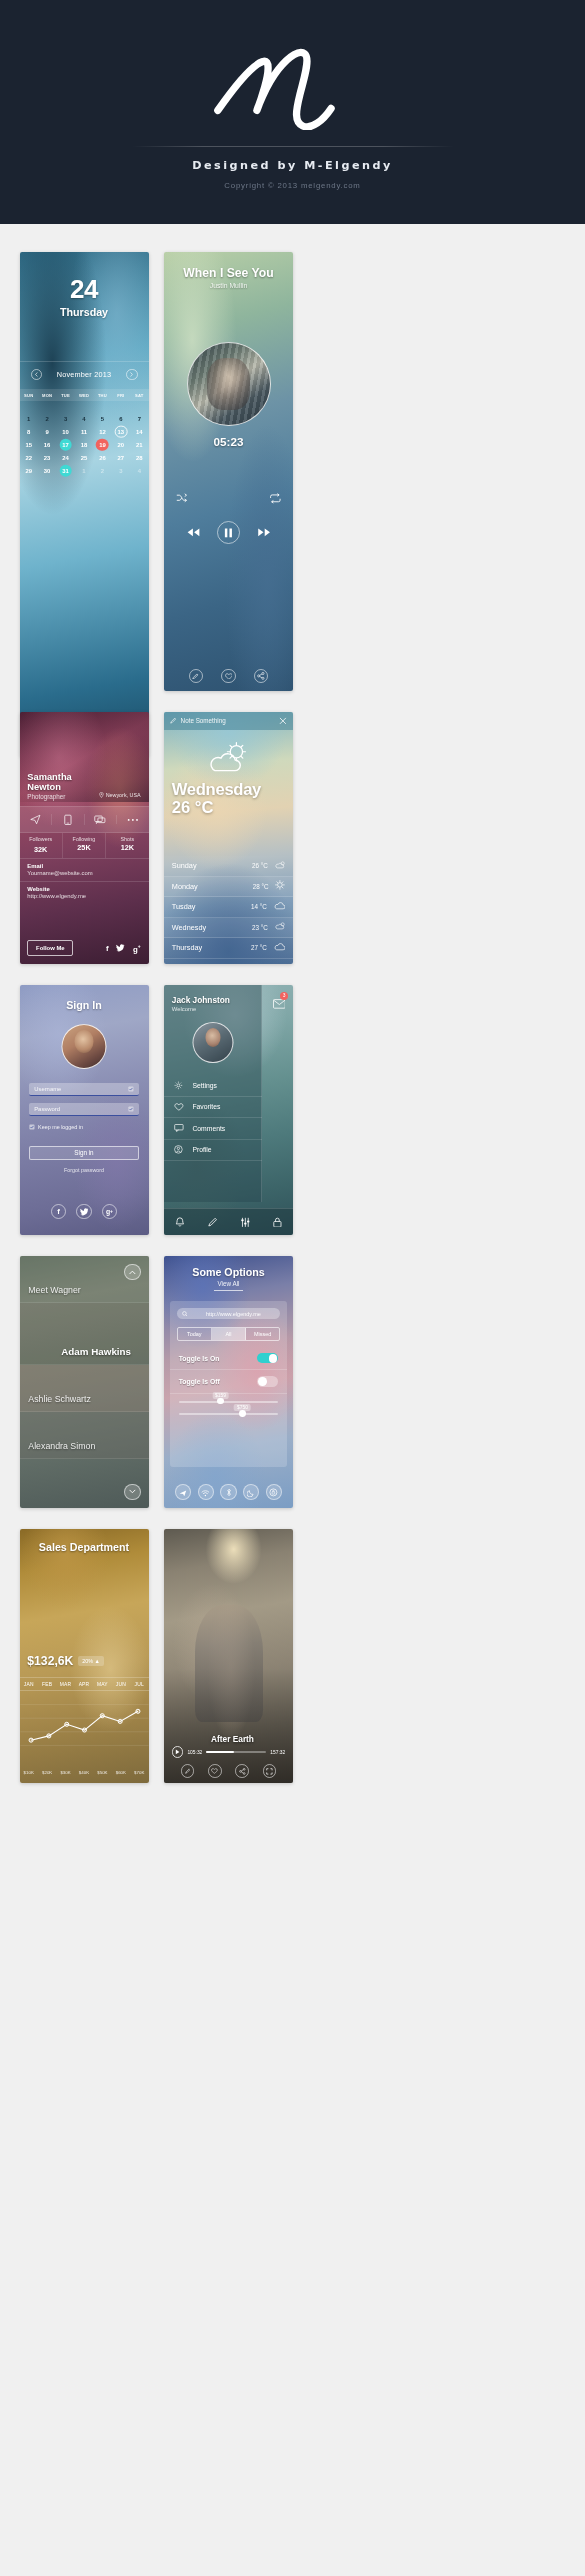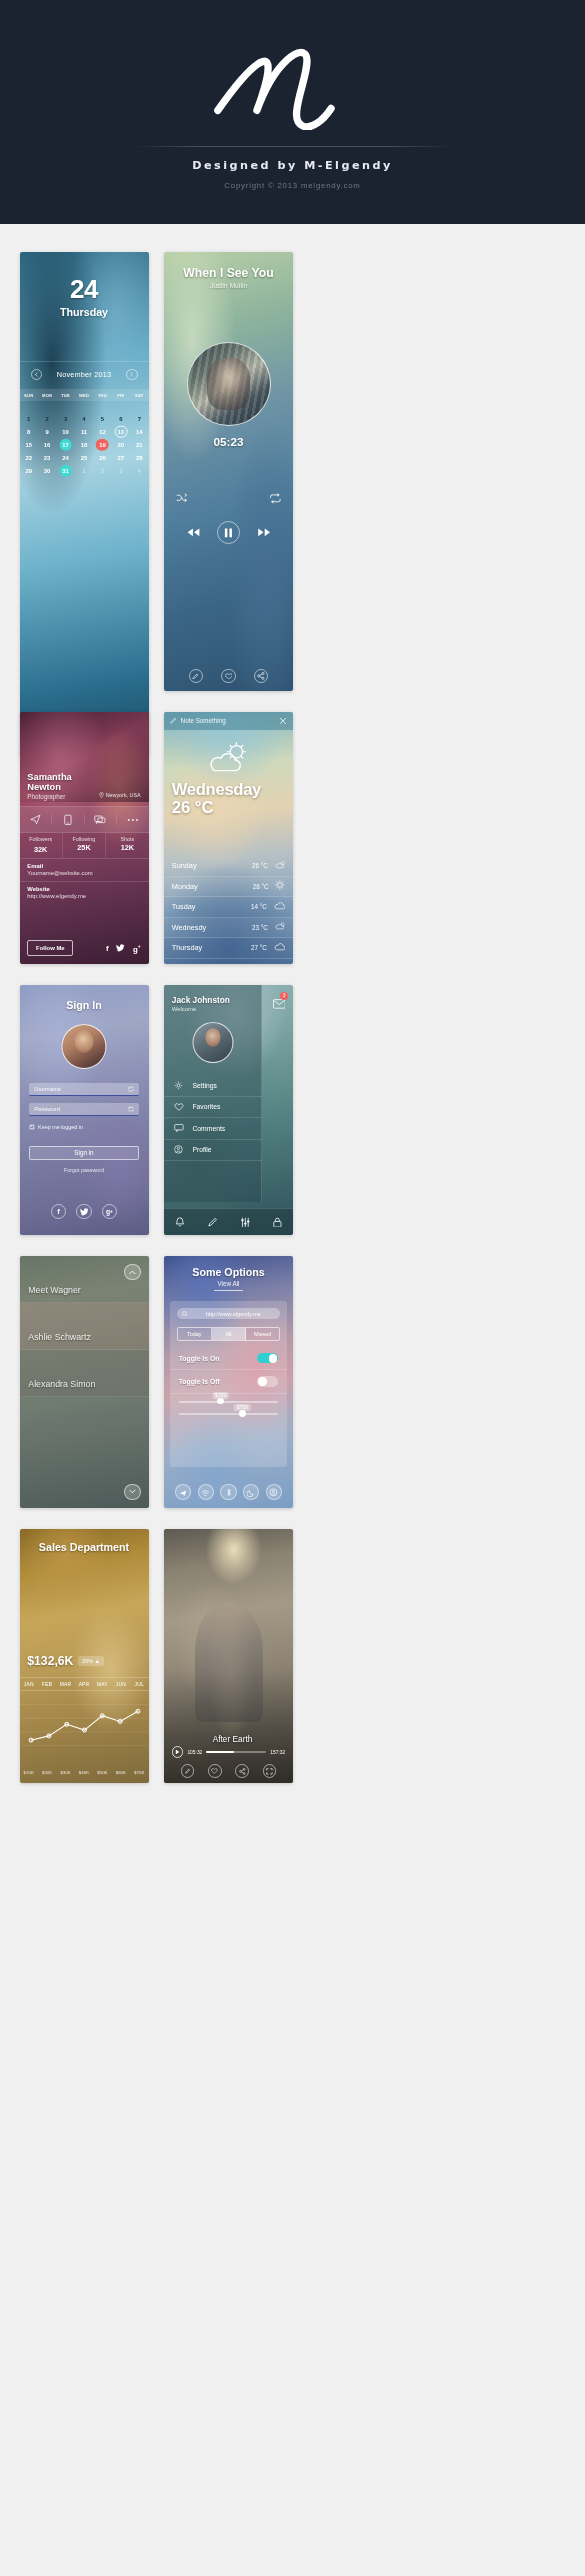--- a/index.html
+++ b/index.html
@@ -616,20 +616,23 @@
       <path d="M3.2 5.4V3.6a2.3 2.3 0 014.6 0v1.8" fill="none" stroke="#fff" stroke-width="1"></path>
       </svg>
   </div>
 </div>
 
 <div class="scr bg-list" style="left:19.5px; top:1256px; width:129px; height:252px;">
   <div id="list-items" style="position:absolute; inset:0;">
       <div style="position: relative; height: 47px; display: flex; align-items: flex-end; padding: 0px 8.8px 6.8px; background: rgba(95, 110, 95, 0.35); border-bottom: 1px solid rgba(255, 255, 255, 0.1);">
         <div style="font-size: 8.8px; font-weight: normal; text-shadow: rgba(0, 0, 0, 0.5) 0px 1px 2px; opacity: 0.88;">Meet Wagner</div>
       </div>
+      <div style="position: relative; height: 62px; display: flex; align-items: flex-end; padding: 0px 8.8px 6.8px; background: rgba(0, 0, 0, 0.12); border-bottom: 1px solid rgba(255, 255, 255, 0.1);">
+        <div style="font-size: 9.8px; font-weight: bold; text-shadow: rgba(0, 0, 0, 0.5) 0px 1px 2px; opacity: 1; margin-left: 33px;">Adam Hawkins</div>
+      </div>
       <div style="position: relative; height: 47px; display: flex; align-items: flex-end; padding: 0px 8.8px 6.8px; background: rgba(150, 120, 110, 0.3); border-bottom: 1px solid rgba(255, 255, 255, 0.1);">
         <div style="font-size: 8.8px; font-weight: normal; text-shadow: rgba(0, 0, 0, 0.5) 0px 1px 2px; opacity: 0.88;">Ashlie Schwartz</div>
       </div>
       <div style="position: relative; height: 47px; display: flex; align-items: flex-end; padding: 0px 8.8px 6.8px; background: rgba(110, 105, 100, 0.35); border-bottom: 1px solid rgba(255, 255, 255, 0.1);">
         <div style="font-size: 8.8px; font-weight: normal; text-shadow: rgba(0, 0, 0, 0.5) 0px 1px 2px; opacity: 0.88;">Alexandra Simon</div>
       </div>
     </div>
   <div class="circ-btn" style="position:absolute; right:7.8px; top:7.8px; width:16.6px; height:16.6px; background:rgba(255,255,255,.2);">
     <svg width="6.8" height="4.9" viewBox="0 0 10 7">
       <path d="M1.2 5.4L5 1.6l3.8 3.8" fill="none" stroke="#fff" stroke-width="1.3" stroke-linecap="round"></path>
@@ -778,21 +781,21 @@
 
 <div class="scr bg-movie" style="left:164px; top:1529px; width:129px; height:254px;">
   <div style="position:absolute; inset:0; background:
        radial-gradient(ellipse 30% 45% at 52% 55%, rgba(210,190,165,.55) 0%, rgba(210,190,165,0) 62%),
        linear-gradient(180deg, rgba(0,0,0,0) 55%, rgba(20,18,15,.55) 100%);"></div>
 
   <div style="position:absolute; left:50%; top:30%; transform:translateX(-50%); width:68px; height:117px;
               background:linear-gradient(175deg, rgba(170,155,135,.5) 0%, rgba(120,115,110,.55) 35%, rgba(70,68,66,.6) 100%);
               border-radius:40% 40% 10% 10%;"></div>
 
-  <div style="position:absolute; left:0; right:0; bottom:39px; text-align:center; font-size:8.3px; font-weight:normal;
+  <div style="position:absolute; left:0; right:0; bottom:39px; text-align:center; font-size:8.3px; font-weight:bold;
               text-shadow:0 1px 2.9px rgba(0,0,0,.6);margin-left:8px;">After Earth</div>
 
   <div style="position:absolute; left:7.8px; right:7.8px; bottom:25px; display:flex; align-items:center; gap:3.9px;">
     <div class="circ-btn" style="width:11.7px;height:11.7px; border-color:rgba(255,255,255,.8);">
       <svg width="4.9" height="5.9" viewBox="0 0 6 7">
         <path d="M1 .6v5.8L5.4 3.5z" fill="#fff"></path>
         </svg>
     </div>
     <span style="font-size:4.9px;">105:32</span>
     <div style="flex:1; height:2px; background:rgba(255,255,255,.35); border-radius:1px; position:relative;">

